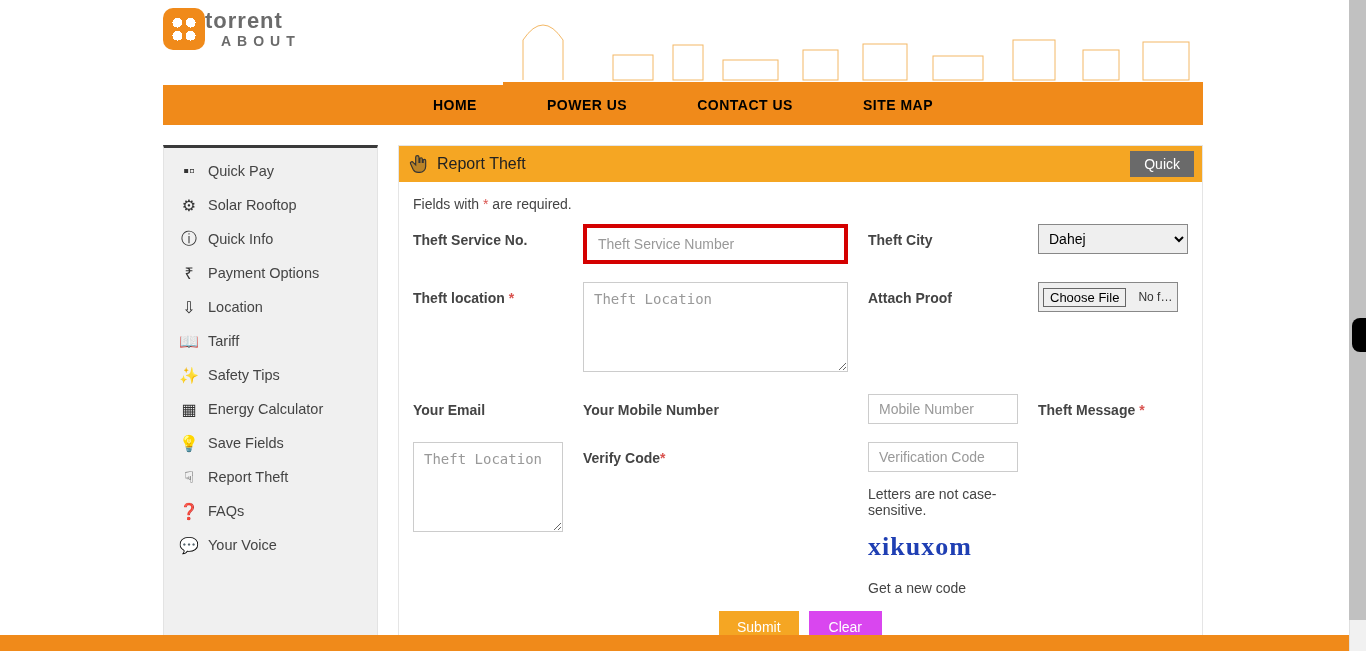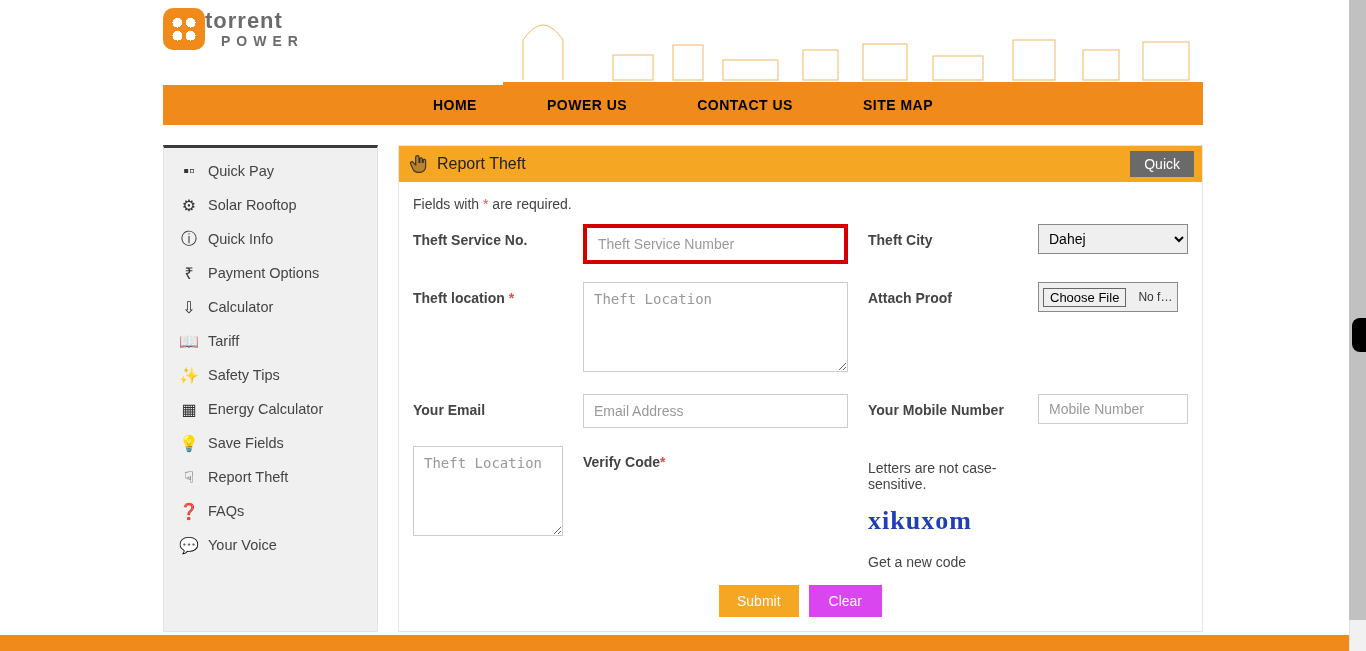--- a/index.html
+++ b/index.html
@@ -60,21 +60,21 @@
 <body>
 
 <div class="page">
   <div class="container">
 
     <div class="header-band">
       <div class="logo">
         <div class="logo-mark"></div>
         <div class="logo-text">
           <span class="t1">torrent</span>
-          <span class="t2">POWER</span>
+          <span class="t2">ABOUT</span>
         </div>
       </div>
       <div class="sky-deco">
         <svg viewBox="0 0 700 85" preserveAspectRatio="none">
           <g fill="none" stroke="#f3b866" stroke-width="1">
             <path d="M0 85 L700 85" stroke="#f08a1a" stroke-width="6"></path>
             <path d="M20 80 L20 40 Q40 10 60 40 L60 80"></path>
             <rect x="110" y="55" width="40" height="25"></rect>
             <rect x="170" y="45" width="30" height="35"></rect>
             <rect x="220" y="60" width="55" height="20"></rect>
@@ -110,21 +110,21 @@
         <div class="item">
           <span class="ic">ⓘ</span>
           <span>Quick Info</span>
         </div>
         <div class="item">
           <span class="ic">₹</span>
           <span>Payment Options</span>
         </div>
         <div class="item">
           <span class="ic">⇩</span>
-          <span>Calculator</span>
+          <span>Location</span>
         </div>
         <div class="item">
           <span class="ic">📖</span>
           <span>Tariff</span>
         </div>
         <div class="item">
           <span class="ic">✨</span>
           <span>Safety Tips</span>
         </div>
         <div class="item">
@@ -187,35 +187,36 @@
             </div>
             <div class="lbl">Attach Proof</div>
             <div>
               <div class="file-wrap">
                 <button class="file-btn">Choose File</button>
                 <span class="file-txt">No file chosen</span>
               </div>
             </div>
 
             <div class="lbl">Your Email</div>
-            <div>
-              <input class="inp" type="text" placeholder="Email Address" style="">
-            </div>
             <div class="lbl">Your Mobile Number</div>
             <div>
               <input class="inp" style="height: 30px;" type="text" placeholder="Mobile Number">
             </div>
 
+            <div class="lbl">
+              <span>Theft Message</span> <span class="star">*</span>
+            </div>
             <div>
               <textarea class="ta" placeholder="Theft Location" style=""></textarea>
             </div>
             <div class="lbl">
               <span>Verify Code</span><span class="star">*</span>
             </div>
             <div>
+              <input class="inp" style="height: 30px;" type="text" placeholder="Verification Code">
               <div class="captcha-note" style="margin-top:14px">Letters are not case-sensitive.</div>
               <div class="captcha-img">xikuxom</div>
               <span class="captcha-link">Get a new code</span>
             </div>
 
           </div>
 
           <div class="btn-row">
             <button class="btn-submit">Submit</button>
             <button class="btn-clear">Clear</button>

